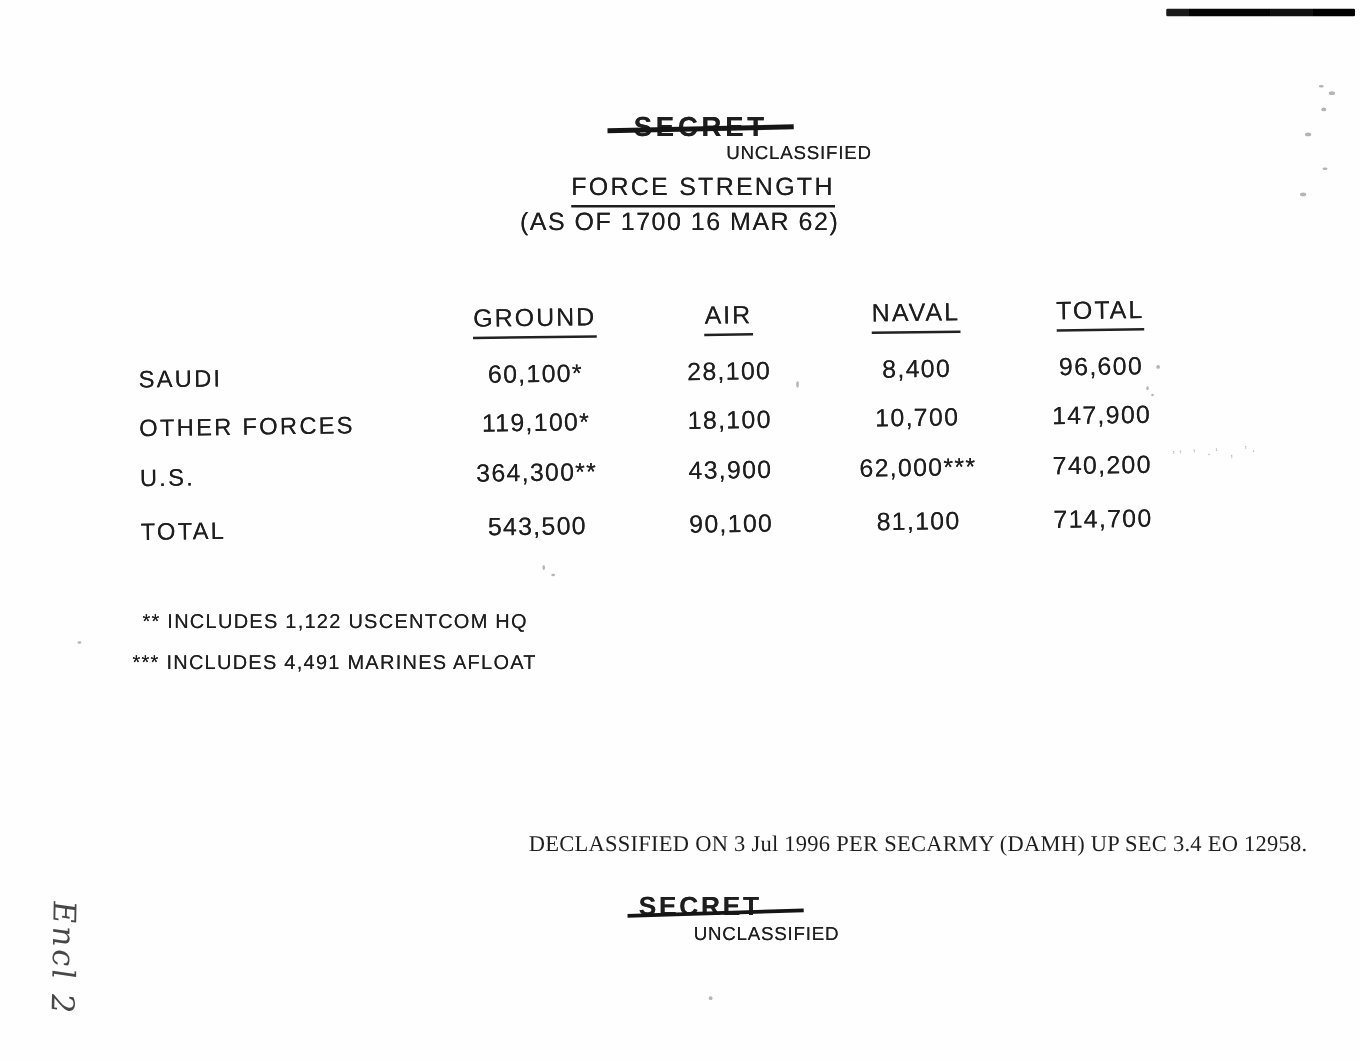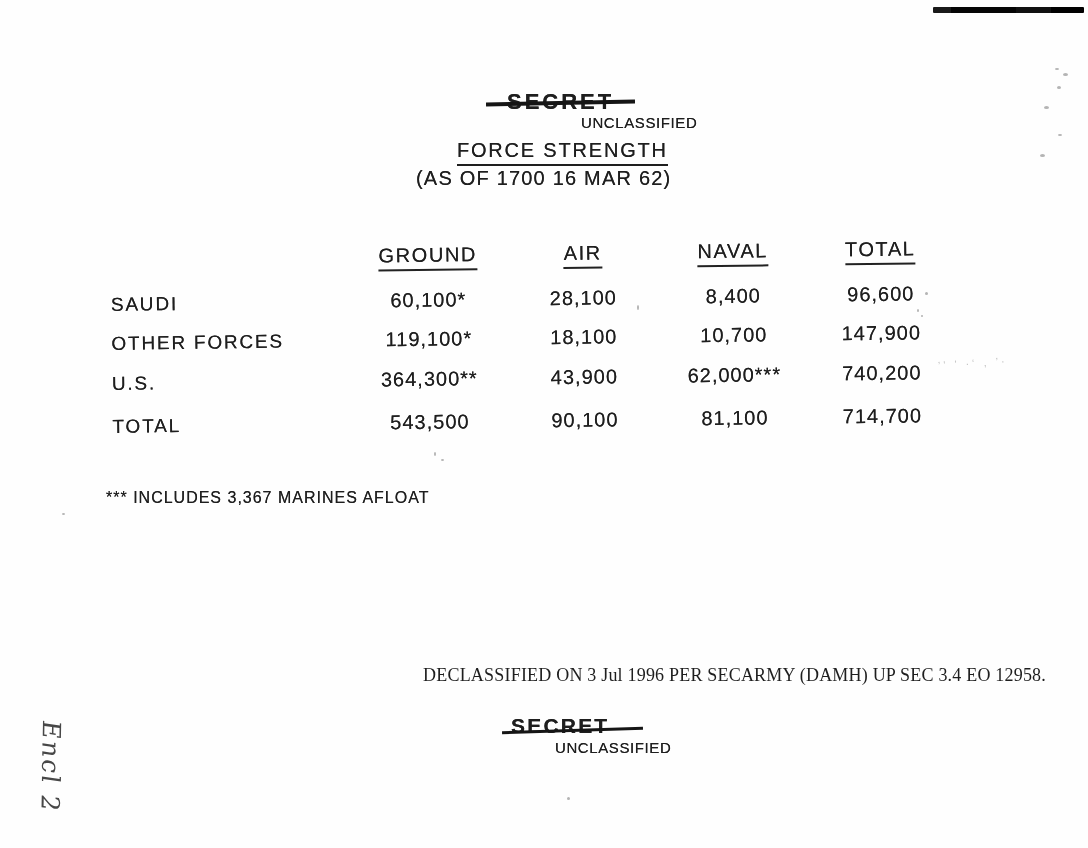--- a/index.html
+++ b/index.html
@@ -152,21 +152,22 @@
       <div class="c ink">543,500</div>
       <div class="c ink">90,100</div>
       <div class="c ink">81,100</div>
       <div class="c ink">714,700</div>
     </div>
   </div>
 
   <div class="abs" id="smudge">’’ ’  ·‘ ,  ’·</div>
 
   <div class="abs ink" id="footnotes">
-    <div class="fn3">*** INCLUDES 3,367 MARINES AFLOAT</div>
+    <div class="fn2">** INCLUDES 1,122 USCENTCOM HQ</div>
+    <div class="fn3">*** INCLUDES 4,491 MARINES AFLOAT</div>
   </div>
 
   <div class="abs" id="declass">DECLASSIFIED ON 3 Jul 1996 PER SECARMY (DAMH) UP SEC 3.4 EO 12958.</div>
 
   <div class="abs ink" id="secret-bottom">SECRET</div>
   <div class="abs" id="strike-bottom"></div>
   <div class="abs ink" id="unclassified-bottom">UNCLASSIFIED</div>
 
   <div class="abs" id="handwriting">Encl 2</div>
 

